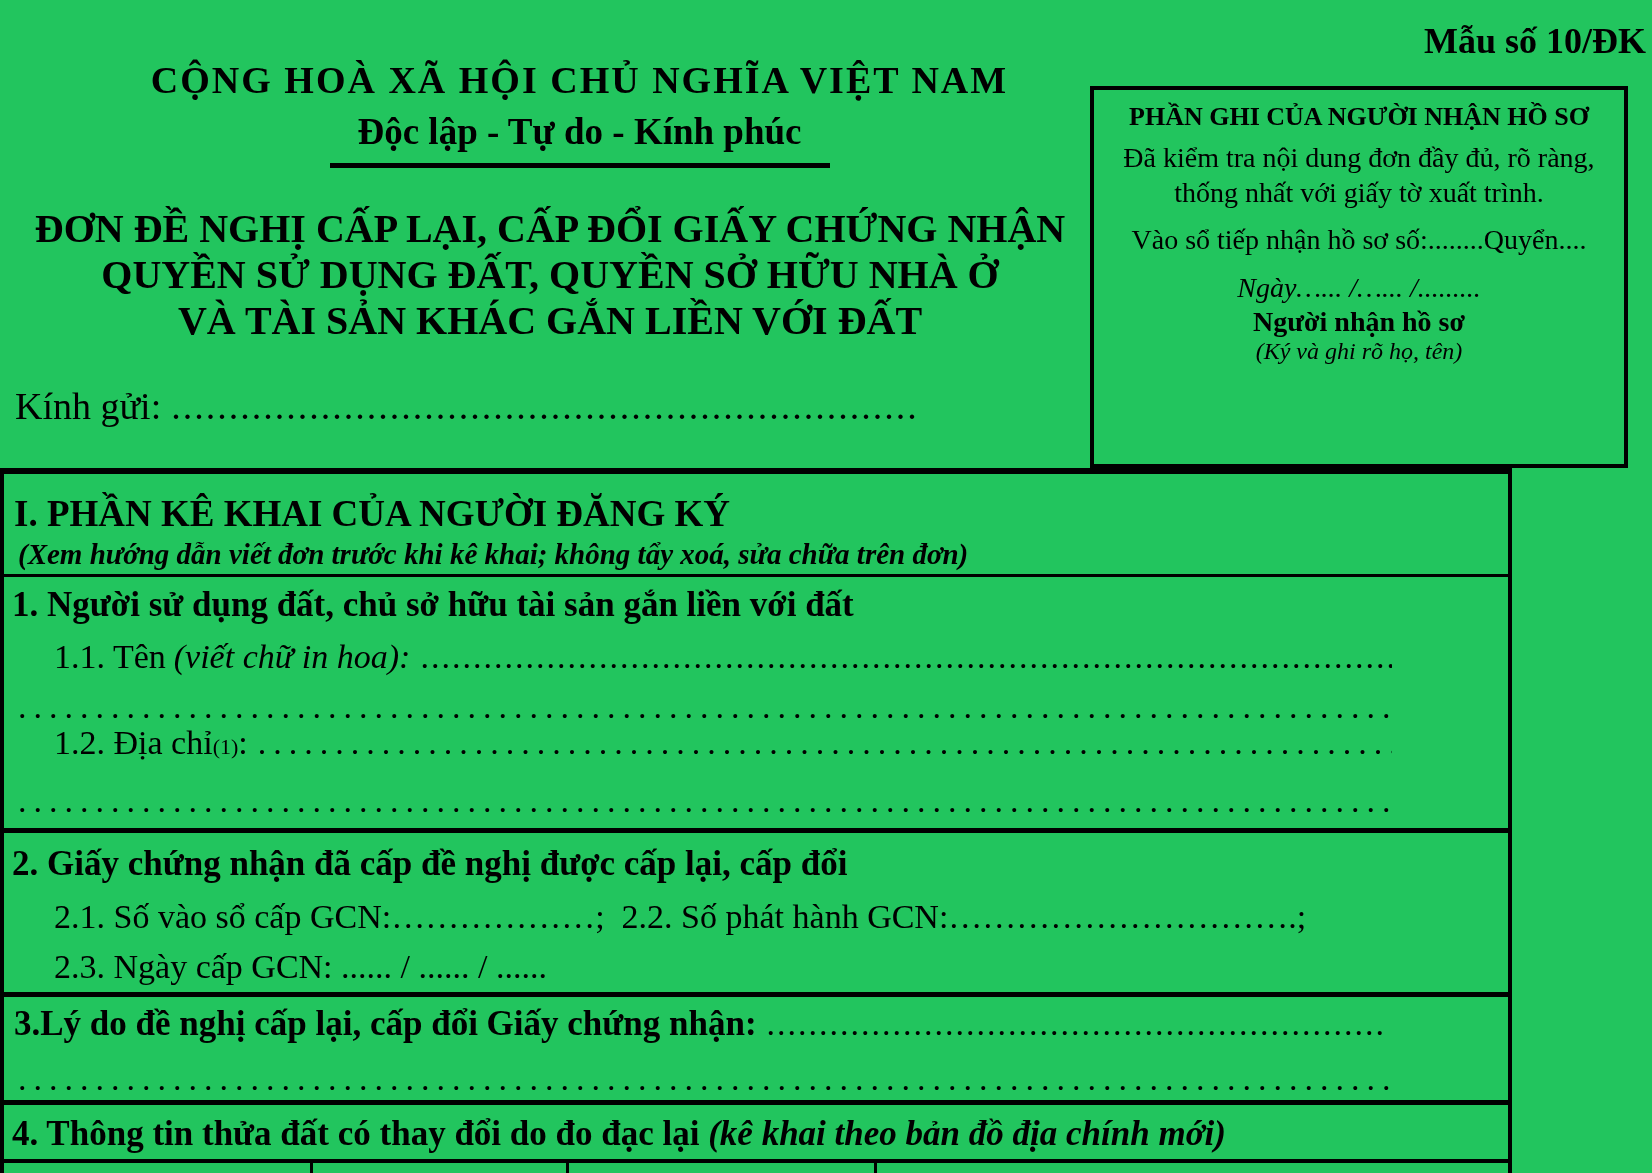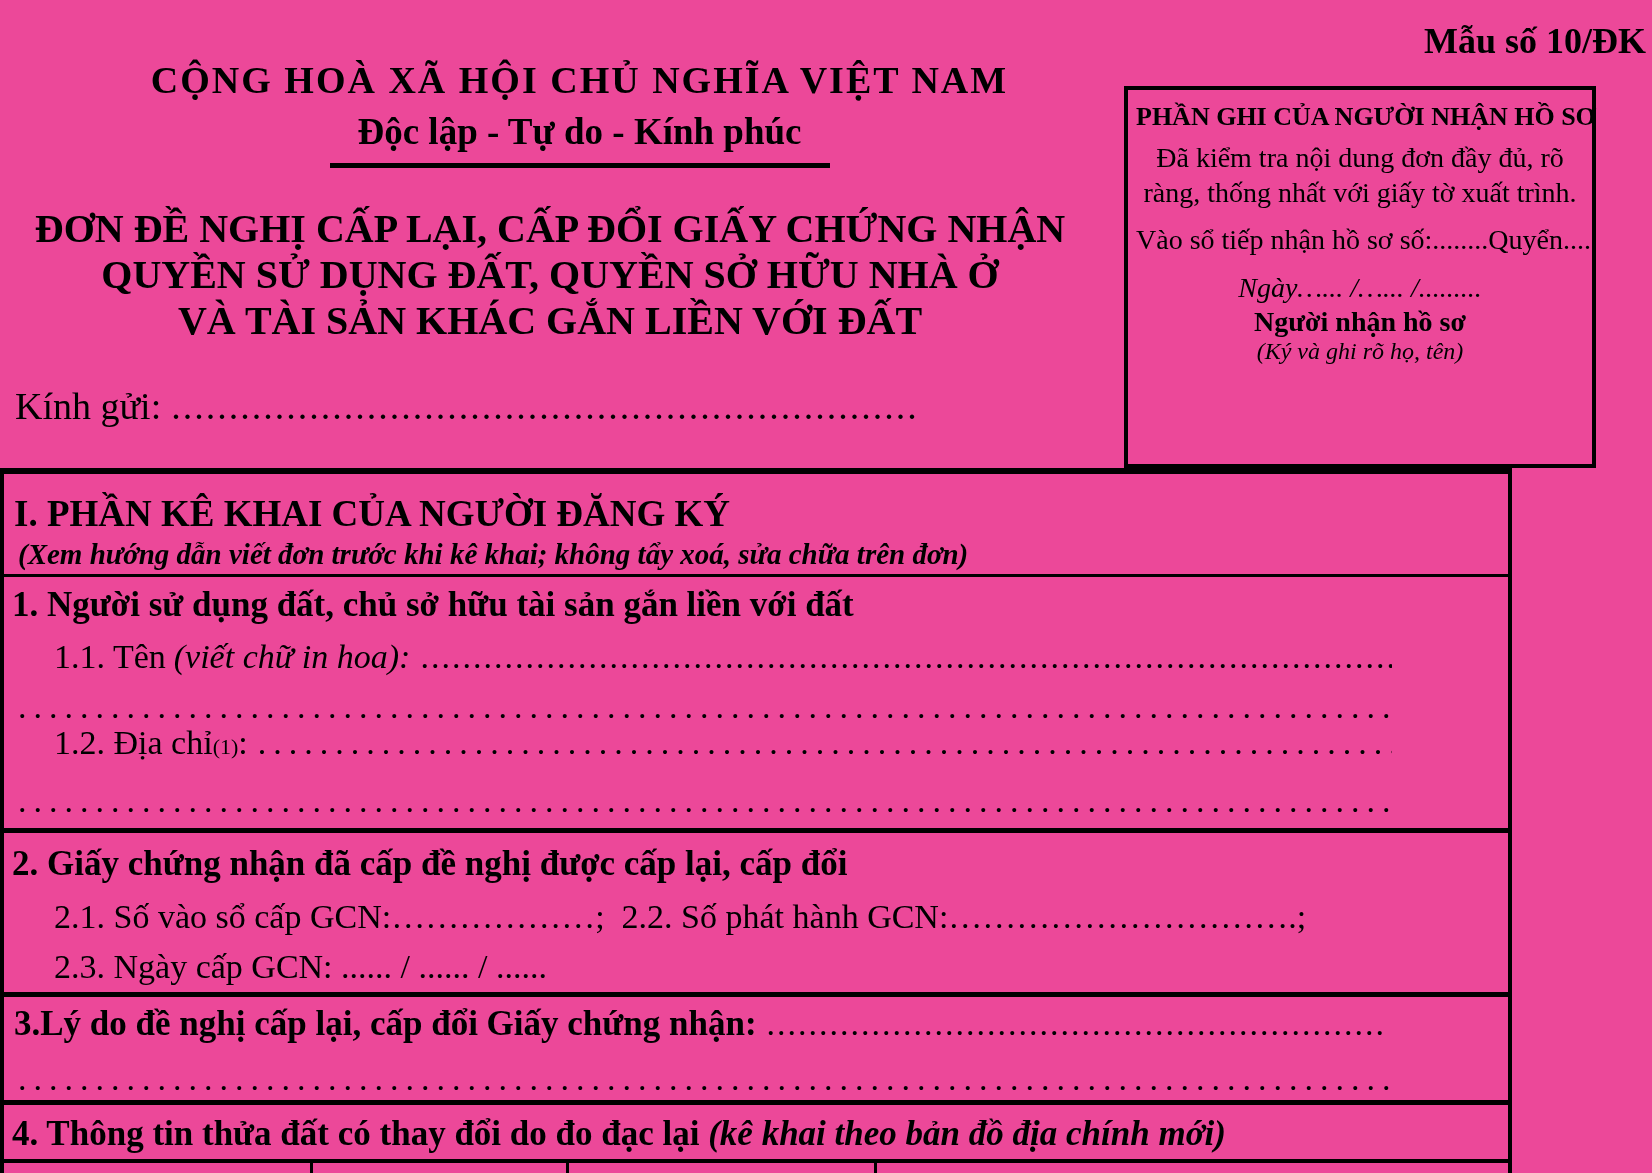--- a/index.html
+++ b/index.html
@@ -1,30 +1,30 @@
 <!DOCTYPE html>
 <html><head>
 <meta charset="utf-8">
 <style>
   html,body{margin:0;padding:0;background:#fff;}
-  .page{position:relative;width:1652px;height:1173px;background:#ec4899;color:#000;
+  .page{position:relative;width:1652px;height:1173px;background:#22c55e;color:#000;
         font-family:"Liberation Serif","DejaVu Serif",serif;overflow:hidden;}
   .abs{position:absolute;}
 
   
   .form-code{left:1424px;top:20px;font-size:36px;font-weight:bold;white-space:nowrap;}
 
   
   .nat{left:0;top:58px;width:1095px;text-align:center;padding-left:32px;}
   .nat-title{font-size:38px;font-weight:bold;letter-spacing:2px;white-space:nowrap;}
   .nat-motto{font-size:37px;font-weight:bold;margin-top:8px;white-space:nowrap;}
   .motto-underline{width:500px;height:5px;background:#000;margin:10px auto 0;}
 
   
-  .receipt{left:1124px;top:86px;width:472px;height:382px;border:4px solid #000;
+  .receipt{left:1090px;top:86px;width:538px;height:382px;border:4px solid #000;
            box-sizing:border-box;padding:12px 8px 0;text-align:center;}
   .rb-title{font-size:26px;font-weight:bold;white-space:nowrap;}
   .rb-para{font-size:28px;line-height:1.25;margin-top:8px;}
   .rb-register{font-size:28px;margin-top:14px;white-space:nowrap;}
   .rb-date{font-size:28px;font-style:italic;margin-top:16px;white-space:pre;}
   .rb-signer{font-size:28px;font-weight:bold;margin-top:2px;}
   .rb-note{font-size:24px;font-style:italic;}
 
   
   .doc-title{left:0;top:206px;width:1100px;text-align:center;font-size:40px;

